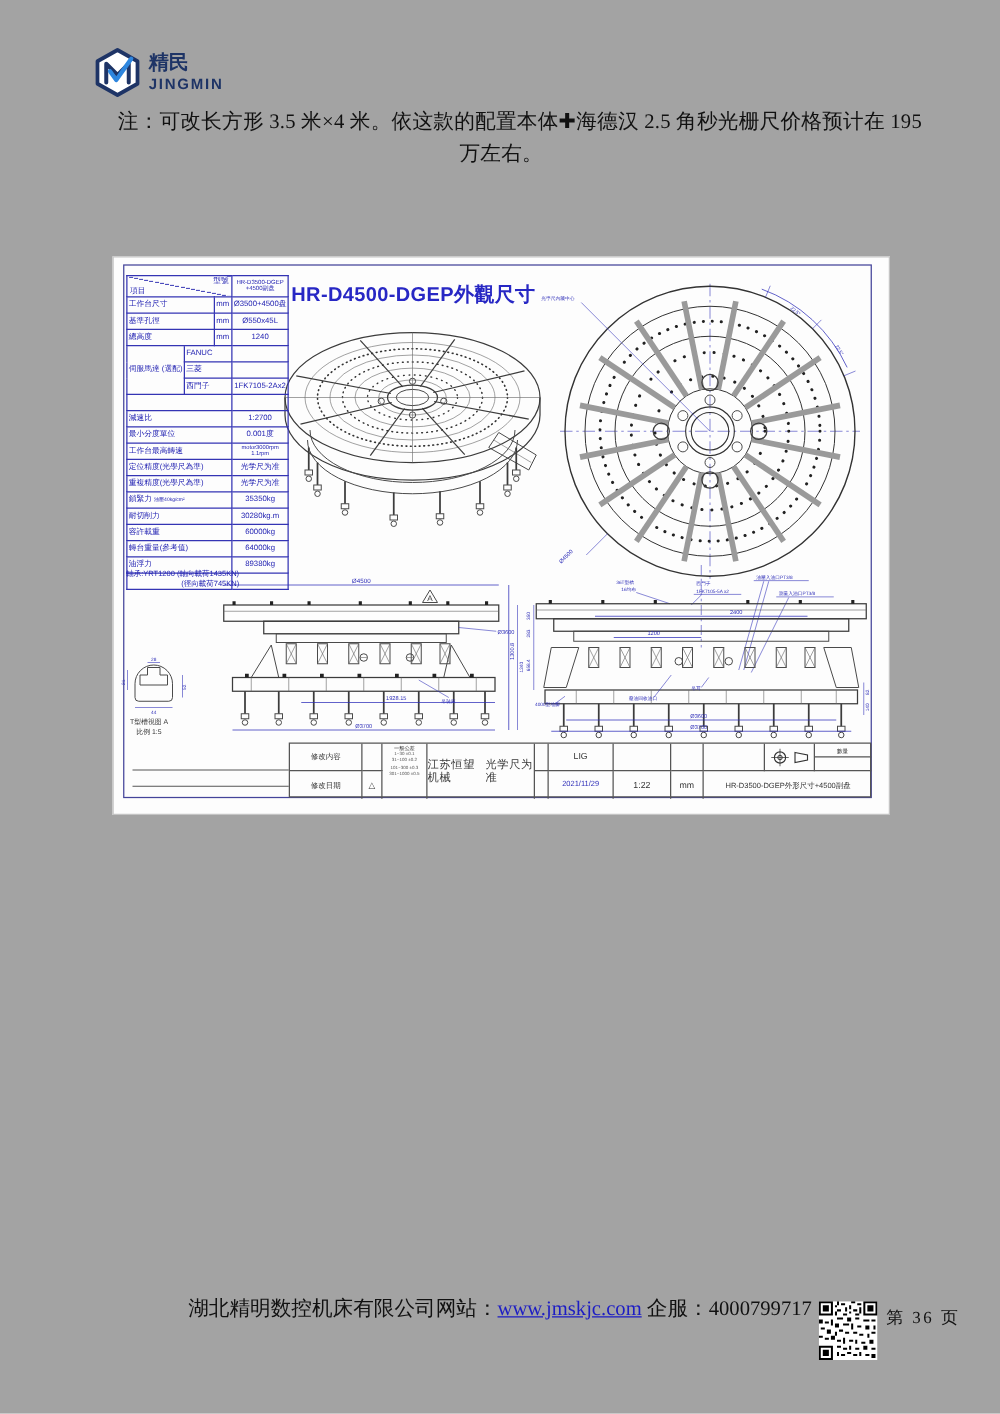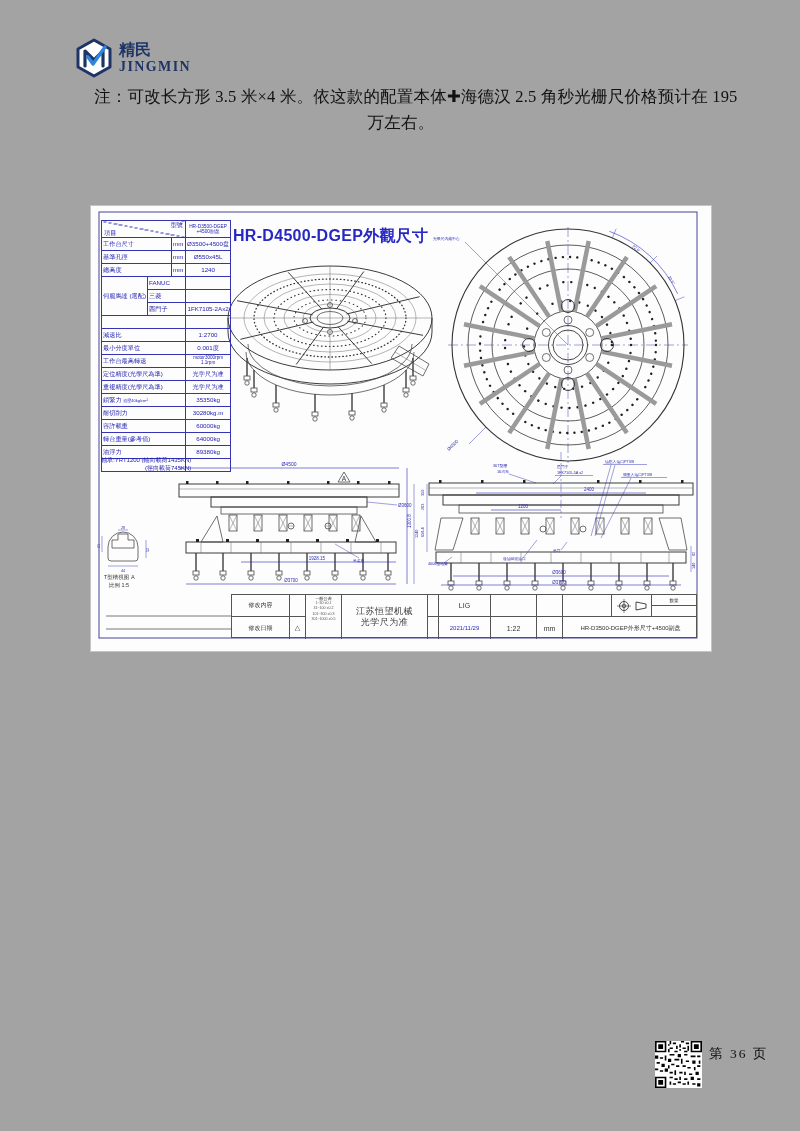--- a/index.html
+++ b/index.html
@@ -2,21 +2,21 @@
 <html><head>
 <meta charset="utf-8">
 <style>
   html,body{margin:0;padding:0;background:#ffffff;}
   .page{position:relative;width:800px;height:1131px;background:#a3a3a3;overflow:hidden;
         font-family:"Liberation Serif", serif;}
   
   .logo{position:absolute;left:74px;top:38px;display:flex;align-items:center;gap:5px;}
   .logo-text{display:flex;flex-direction:column;line-height:1;}
   .brand-cn{font-family:"Liberation Sans",sans-serif;font-weight:700;font-size:16px;color:#1e3466;}
-  .brand-en{font-family:Liberation Serif, serif;font-weight:700;font-size:14px;color:#1e3466;letter-spacing:1.4px;margin-top:2px;}
+  .brand-en{font-family:Liberation Sans, sans-serif;font-weight:700;font-size:12px;color:#1e3466;letter-spacing:1.4px;margin-top:2px;}
   
   .note{position:absolute;left:62px;top:84px;width:678px;font-size:16.5px;color:#111;
         line-height:1.55;text-indent:1.8em;letter-spacing:0.2px;text-align:center;}
   
   .sheet{position:absolute;left:90px;top:205px;width:620px;height:445px;background:#fdfdfd;
          border:1px solid #c4c4c4;}
   .cad{position:absolute;left:0;top:0;}
   .dwg-title{position:absolute;left:142px;top:20px;font-family:"Liberation Sans",sans-serif;
              font-weight:700;font-size:16px;color:#2727c4;letter-spacing:0.3px;}
   
@@ -39,21 +39,21 @@
   .bearing .l2{padding-left:44px;}
   
   .tblock{position:absolute;left:140px;top:388px;width:466px;height:44px;border:1px solid #555;
           font-family:"Liberation Sans",sans-serif;color:#333;box-sizing:border-box;}
   .tb{position:absolute;border-right:1px solid #555;display:flex;align-items:center;
       justify-content:center;overflow:hidden;box-sizing:border-box;}
   .bb{border-bottom:1px solid #555;}
   .tolcell{flex-direction:column;justify-content:flex-start;padding-top:1px;}
   .tol-title{font-size:4.2px;color:#333;}
   .tol-row{font-size:3.6px;color:#555;line-height:1.5;}
-  .company{flex-direction:column;font-family:"Liberation Serif",serif;font-size:9px;
+  .company{flex-direction:row;font-family:"Liberation Serif",serif;font-size:9px;
            color:#3a3a3a;line-height:1.25;letter-spacing:0.5px;}
   .blue-t{color:#2d2db8;}
   
   .footer{position:absolute;left:0;top:1036px;width:800px;text-align:center;font-size:16.5px;color:#111;}
   .footer .l2{margin-top:4px;}
   .weblink{color:#1d1dc4;text-decoration:underline;}
   .qr{position:absolute;left:655px;top:1041px;}
   .pagenum{position:absolute;left:709px;top:1045px;font-size:13.5px;color:#111;letter-spacing:2px;}
   
   .t-dim{font:4.5px "Liberation Sans",sans-serif;fill:#2d2db8;}
@@ -505,20 +505,21 @@
           <path d="M22,4 L32,6 L32,10 L22,12 Z" fill="none" stroke="#333" stroke-width="0.9"></path>
         </svg>
       </div>
       <div class="tb bb" style="left:420px;top:0;width:45px;height:11px;font-size:4.5px;">數量</div>
       <div class="tb" style="left:420px;top:11px;width:45px;height:11px;border-bottom:1px solid #555;"></div>
       <div class="tb" style="left:331px;top:22px;width:135px;height:22px;font-size:6px;border-right:none;">HR-D3500-DGEP外形尺寸+4500副盘</div>
     </div>
   </div>
 
   <div class="footer">
+    <div><span>湖北精明数控机床有限公司网站：</span><a href="#" class="weblink">www.jmskjc.com</a><span>  企服：4000799717</span></div>
   </div>
 
   <svg class="qr" width="47" height="47" viewBox="0 0 29 29">
     <rect x="0" y="0" width="29" height="29" fill="#fff"></rect>
     <path fill="#000" d="M0,0h7v7h-7z M22,0h7v7h-7z M0,22h7v7h-7z"></path>
     <path fill="#fff" d="M1,1h5v5h-5z M23,1h5v5h-5z M1,23h5v5h-5z"></path>
     <path fill="#000" d="M2,2h3v3h-3z M24,2h3v3h-3z M2,24h3v3h-3z"></path>
     <path fill="#000" d="M9,0h1v2h-1z M11,1h2v1h-2z M13,3h1v2h-1z M9,4h2v1h-2z M12,6h2v1h-2z M9,8h3v1h-3z M14,8h2v2h-2z M18,8h2v1h-2z M22,9h3v1h-3z M26,9h2v1h-2z M0,9h2v2h-2z M3,10h2v1h-2z M6,9h1v3h-1z M8,11h2v2h-2z M12,11h3v1h-3z M16,11h1v3h-1z M19,12h2v1h-2z M23,12h2v2h-2z M27,12h1v2h-1z M1,13h2v1h-2z M4,14h2v2h-2z M8,15h1v2h-1z M10,14h2v1h-2z M13,15h2v1h-2z M17,15h2v1h-2z M20,16h2v1h-2z M24,16h1v2h-1z M26,15h2v1h-2z M0,17h2v1h-2z M3,18h2v1h-2z M6,17h2v2h-2z M9,19h2v1h-2z M12,18h1v3h-1z M15,19h2v1h-2z M18,19h1v2h-1z M21,20h2v1h-2z M25,19h2v2h-2z M9,22h2v1h-2z M12,23h2v1h-2z M15,22h1v2h-1z M18,23h2v1h-2z M22,22h2v2h-2z M26,23h2v1h-2z M9,25h1v2h-1z M11,26h2v1h-2z M14,25h2v1h-2z M17,26h2v1h-2z M20,25h1v2h-1z M23,26h2v1h-2z M26,26h2v2h-2z M8,2h1v1h-1z M8,5h1v2h-1z M16,0h2v1h-2z M19,1h2v1h-2z M15,2h1v2h-1z M17,4h2v1h-2z M20,3h1v3h-1z M15,5h1v1h-1z M18,6h2v1h-2z"></path>
   </svg>
 

